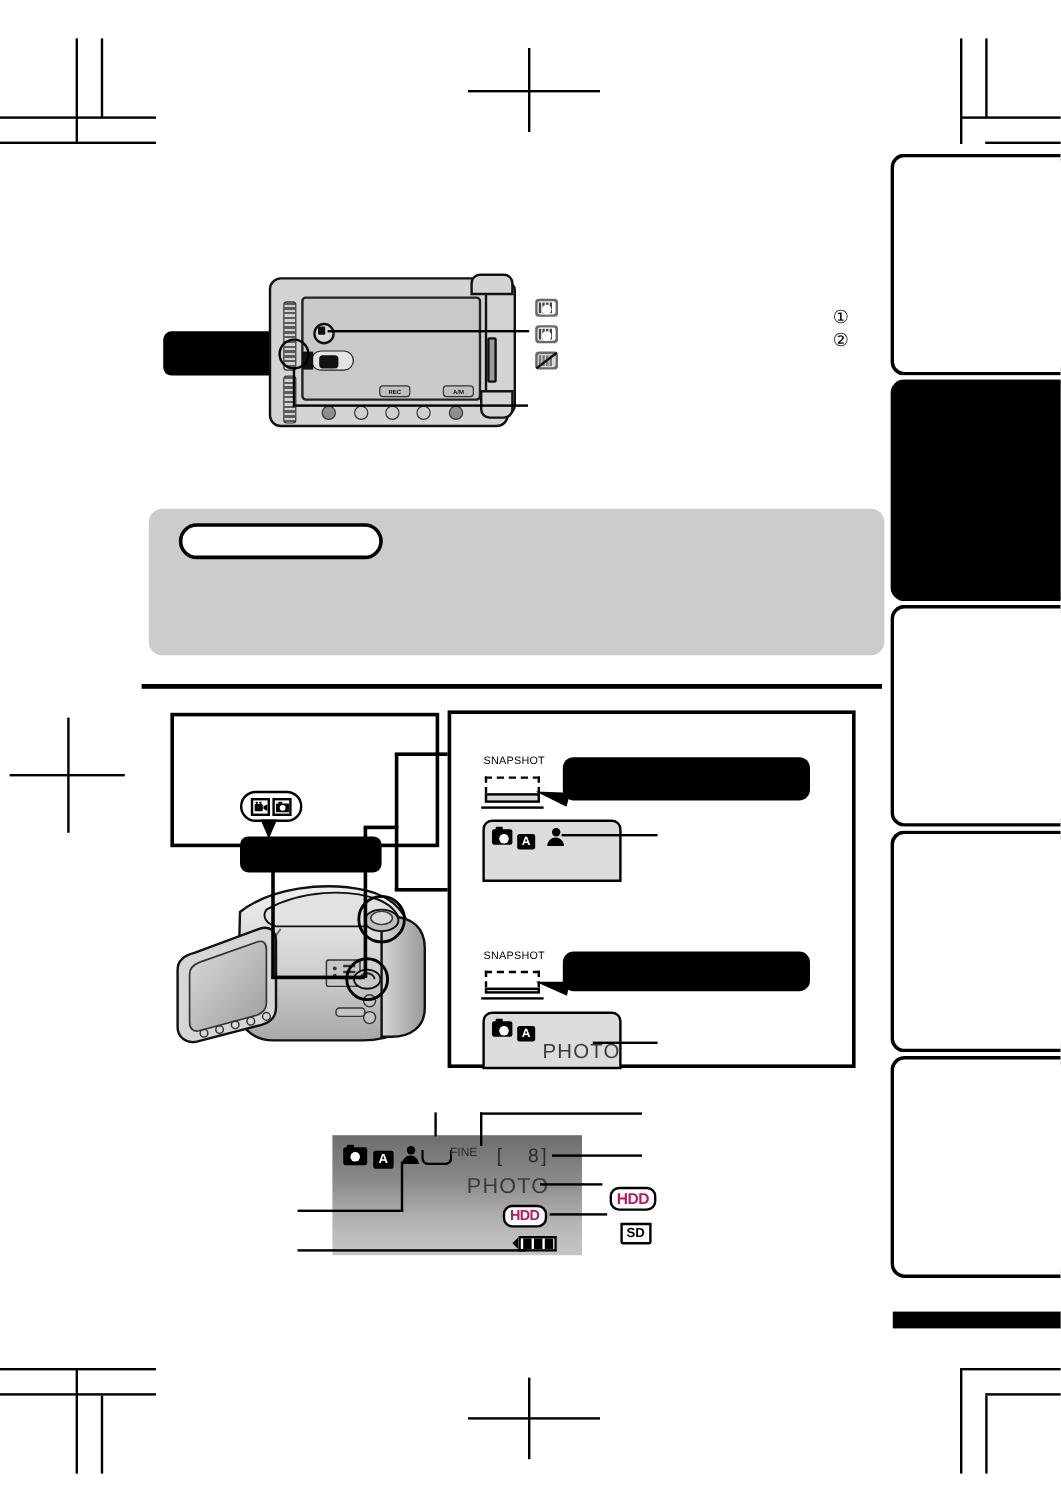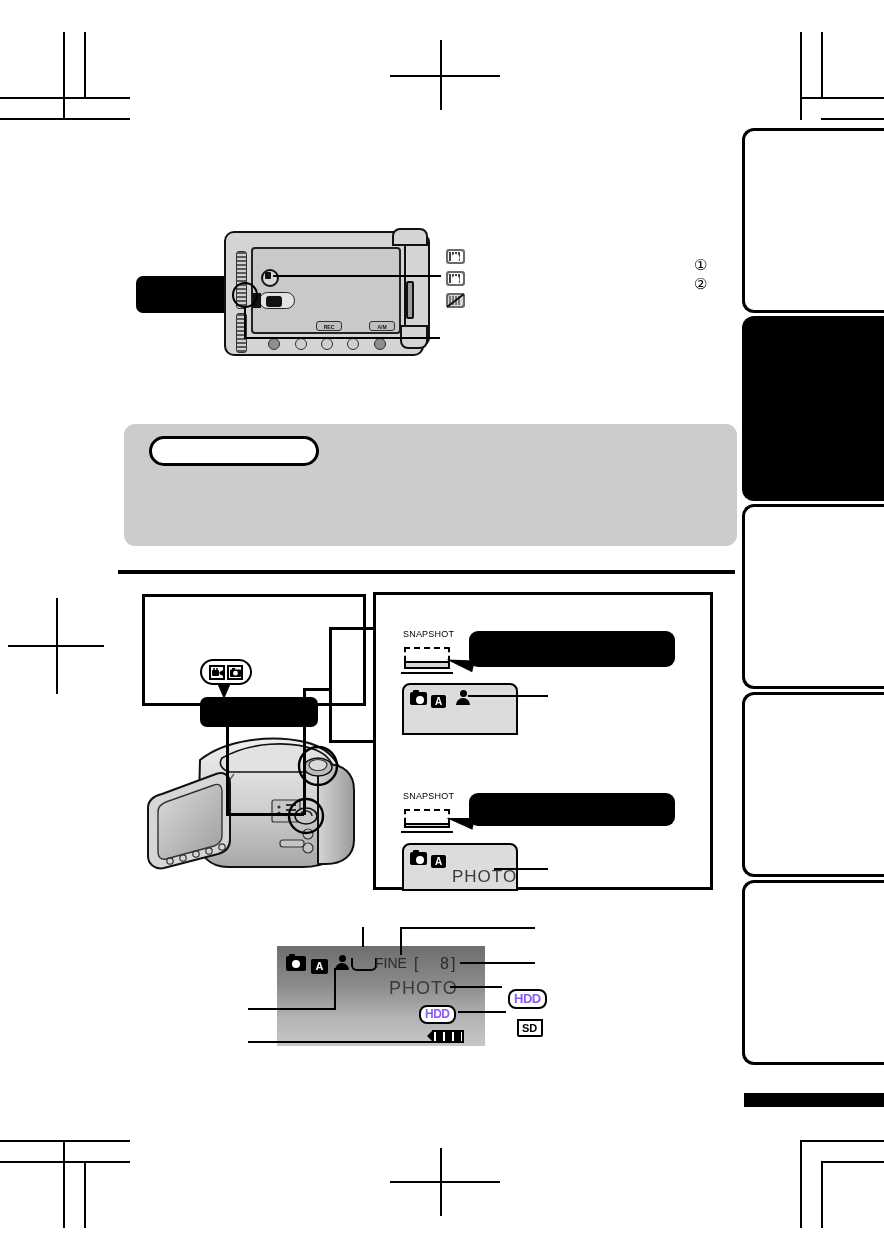--- a/index.html
+++ b/index.html
@@ -63,21 +63,21 @@
 
   .ico-photo{display:inline-block;width:20px;height:15px;background:#000;border-radius:2px;position:relative;}
   .ico-photo:before{content:"";position:absolute;left:6px;top:3.5px;width:8px;height:8px;border-radius:50%;background:#fff;}
   .ico-photo:after{content:"";position:absolute;left:3px;top:-2px;width:6px;height:3px;background:#000;border-radius:1px;}
   .ico-auto{display:inline-block;width:17px;height:15px;background:#000;border-radius:2px;color:#fff;
             font-size:11px;font-weight:bold;text-align:center;line-height:15px;}
   .ico-person{display:inline-block;width:14px;height:15px;position:relative;}
   .ico-person:before{content:"";position:absolute;left:4px;top:0;width:7px;height:7px;border-radius:50%;background:#000;}
   .ico-person:after{content:"";position:absolute;left:0px;top:8px;width:14px;height:7px;background:#000;border-radius:7px 7px 0 0;}
 
-  .badge-hdd{display:inline-block;border:2.5px solid #000;border-radius:8px;background:#fff;color:#8b5cf6;
+  .badge-hdd{display:inline-block;border:2.5px solid #000;border-radius:8px;background:#fff;color:#be185d;
              font-weight:bold;font-size:12px;line-height:13px;padding:1px 4px;letter-spacing:-.5px;}
   .badge-sd{display:inline-block;border:2px solid #000;background:#fff;color:#000;
             font-weight:bold;font-size:11px;line-height:12px;padding:1px 4px 1px 3px;
             border-radius:0 0 2px 2px;}
   .batt{position:absolute;border:2px solid #000;background:#fff;box-sizing:border-box;display:flex;align-items:center;}
   .batt i{display:block;width:7px;height:9px;background:#000;margin-left:2px;}
   .batt-tip{position:absolute;width:0;height:0;border-top:5px solid transparent;border-bottom:5px solid transparent;border-right:5px solid #000;}
 
   .dot-brace{position:absolute;border:2px solid #000;border-top:none;border-radius:0 0 6px 6px;}
 </style>
@@ -349,21 +349,21 @@
     </span>
     <span class="abs" style="left:34px;top:10px;">
       <span class="ico-auto">A</span>
     </span>
     <span class="abs" style="left:58px;top:9px;">
       <span class="ico-person"></span>
     </span>
 
     <div class="dot-brace" style="left:74px;top:12px;width:22px;height:11px;"></div>
 
-    <span class="osd-text" style="left:98px;top:9px;font-size:14px;color:#2a2a2a;">FINE</span>
+    <span class="osd-text" style="left:98px;top:9px;font-size:10px;color:#2a2a2a;">FINE</span>
     <span class="osd-text" style="left:137px;top:9px;font-size:16px;color:#2a2a2a;">[</span>
     <span class="osd-text" style="left:163px;top:9px;font-size:16px;color:#2a2a2a;">8</span>
     <span class="osd-text" style="left:174px;top:9px;font-size:16px;color:#2a2a2a;">]</span>
 
     <span class="osd-text" style="left:112px;top:32px;font-size:18px;color:#3a3a3a;letter-spacing:1px;">PHOTO</span>
 
     <span class="abs" style="left:142px;top:58px;">
       <span class="badge-hdd">HDD</span>
     </span>
 

